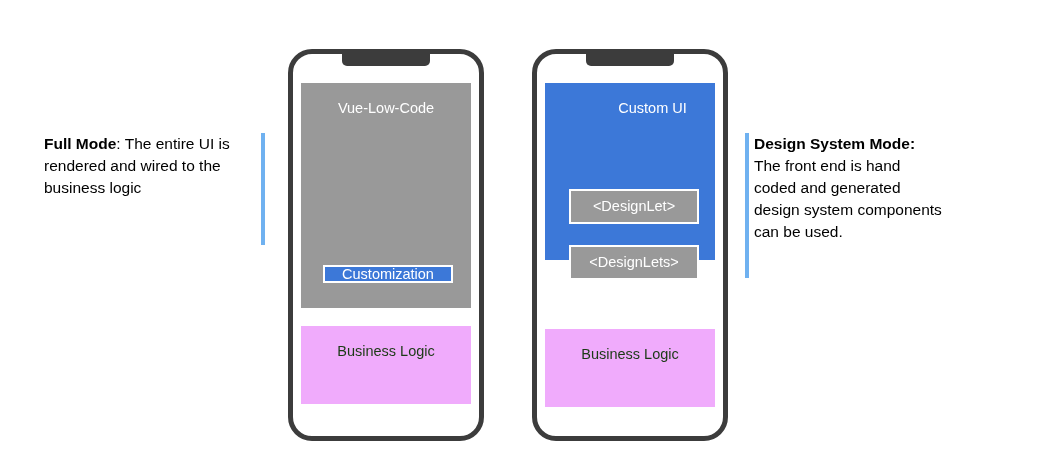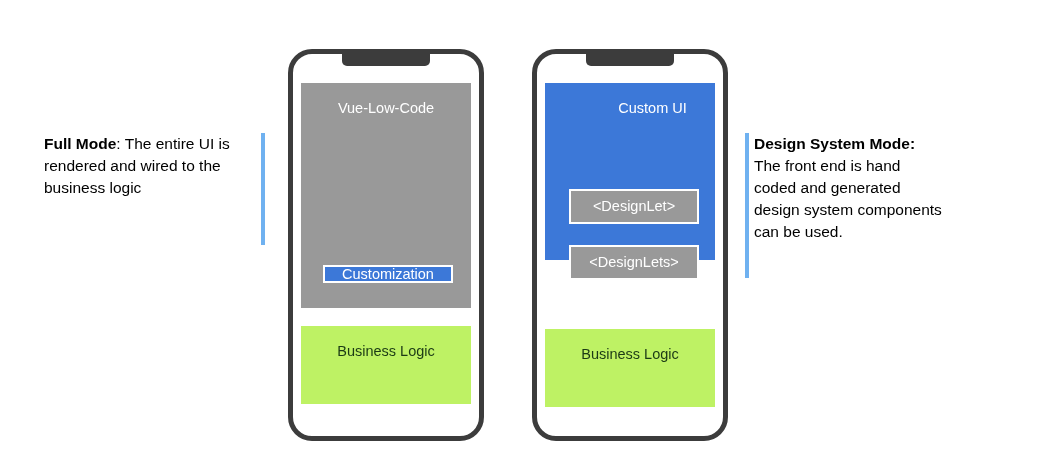--- a/index.html
+++ b/index.html
@@ -136,21 +136,21 @@
     top: 9px;
     height: 177px;
     background: #3c78d8;
     padding-left: 45px;
   }
   .panel-ui-blue .panel-title { color: #ffffff; }
 
   .panel-logic {
     top: 252px;
     height: 78px;
-    background: #bef264;
+    background: #f0abfc;
   }
   .panel-logic .panel-title { color: #1b3a15; }
 
   #phone-right .panel-logic {
     top: 255px;
     height: 78px;
   }
 
   
   .ui-button {

